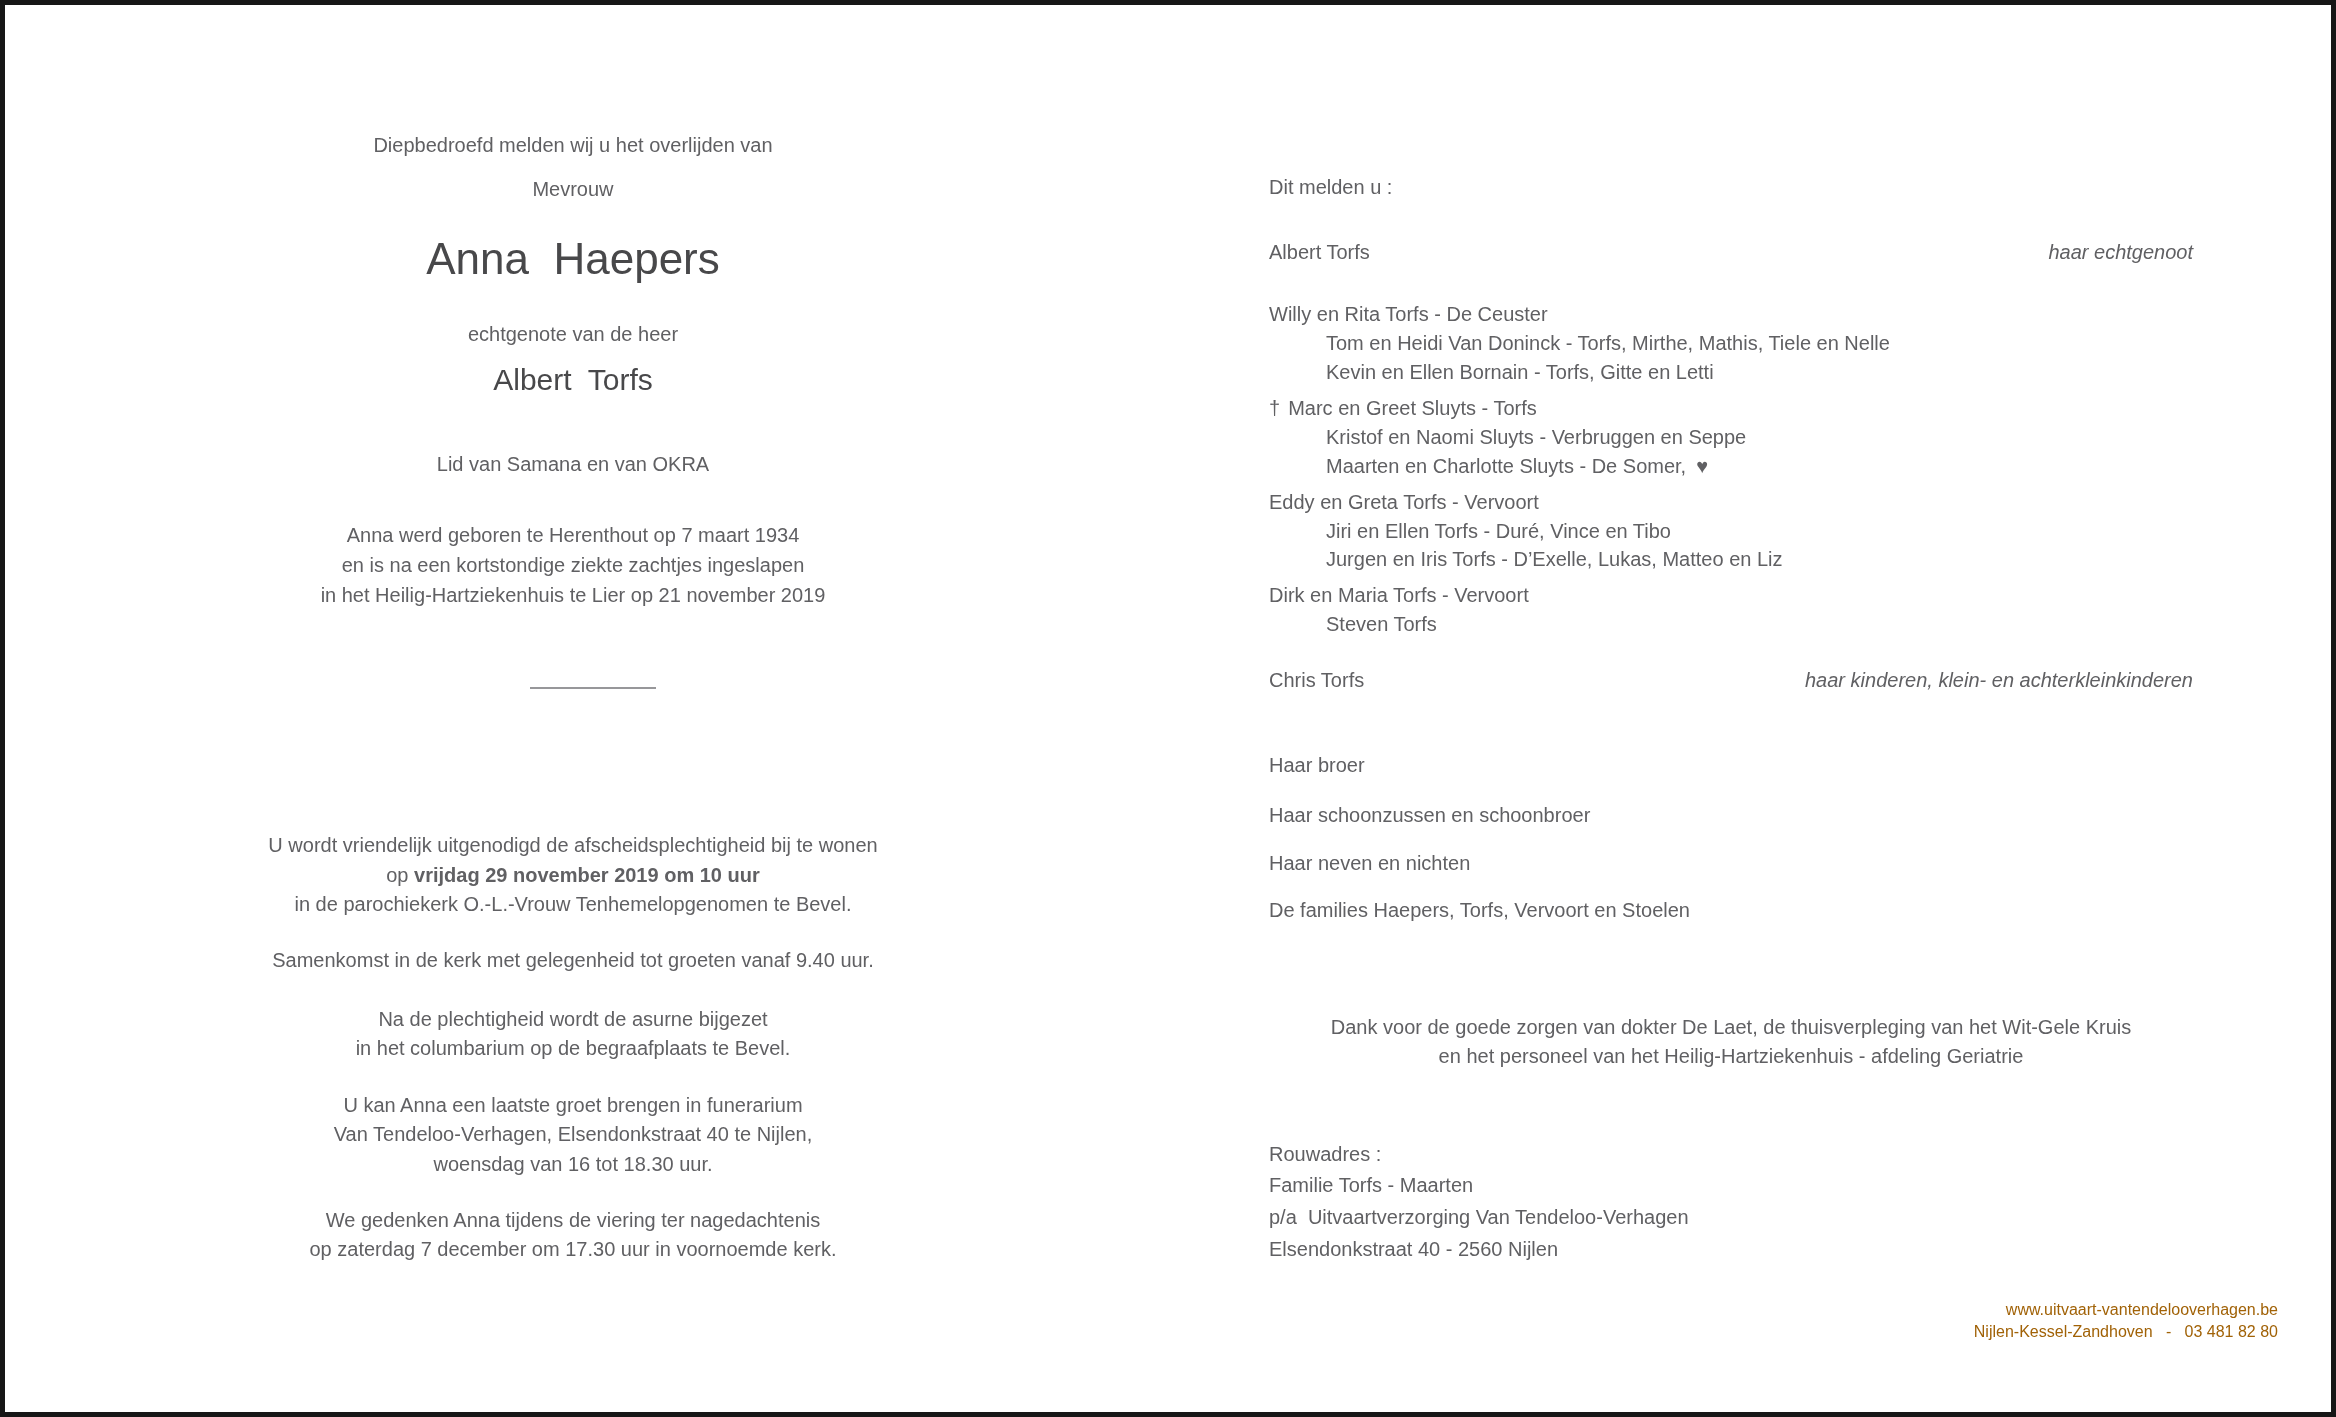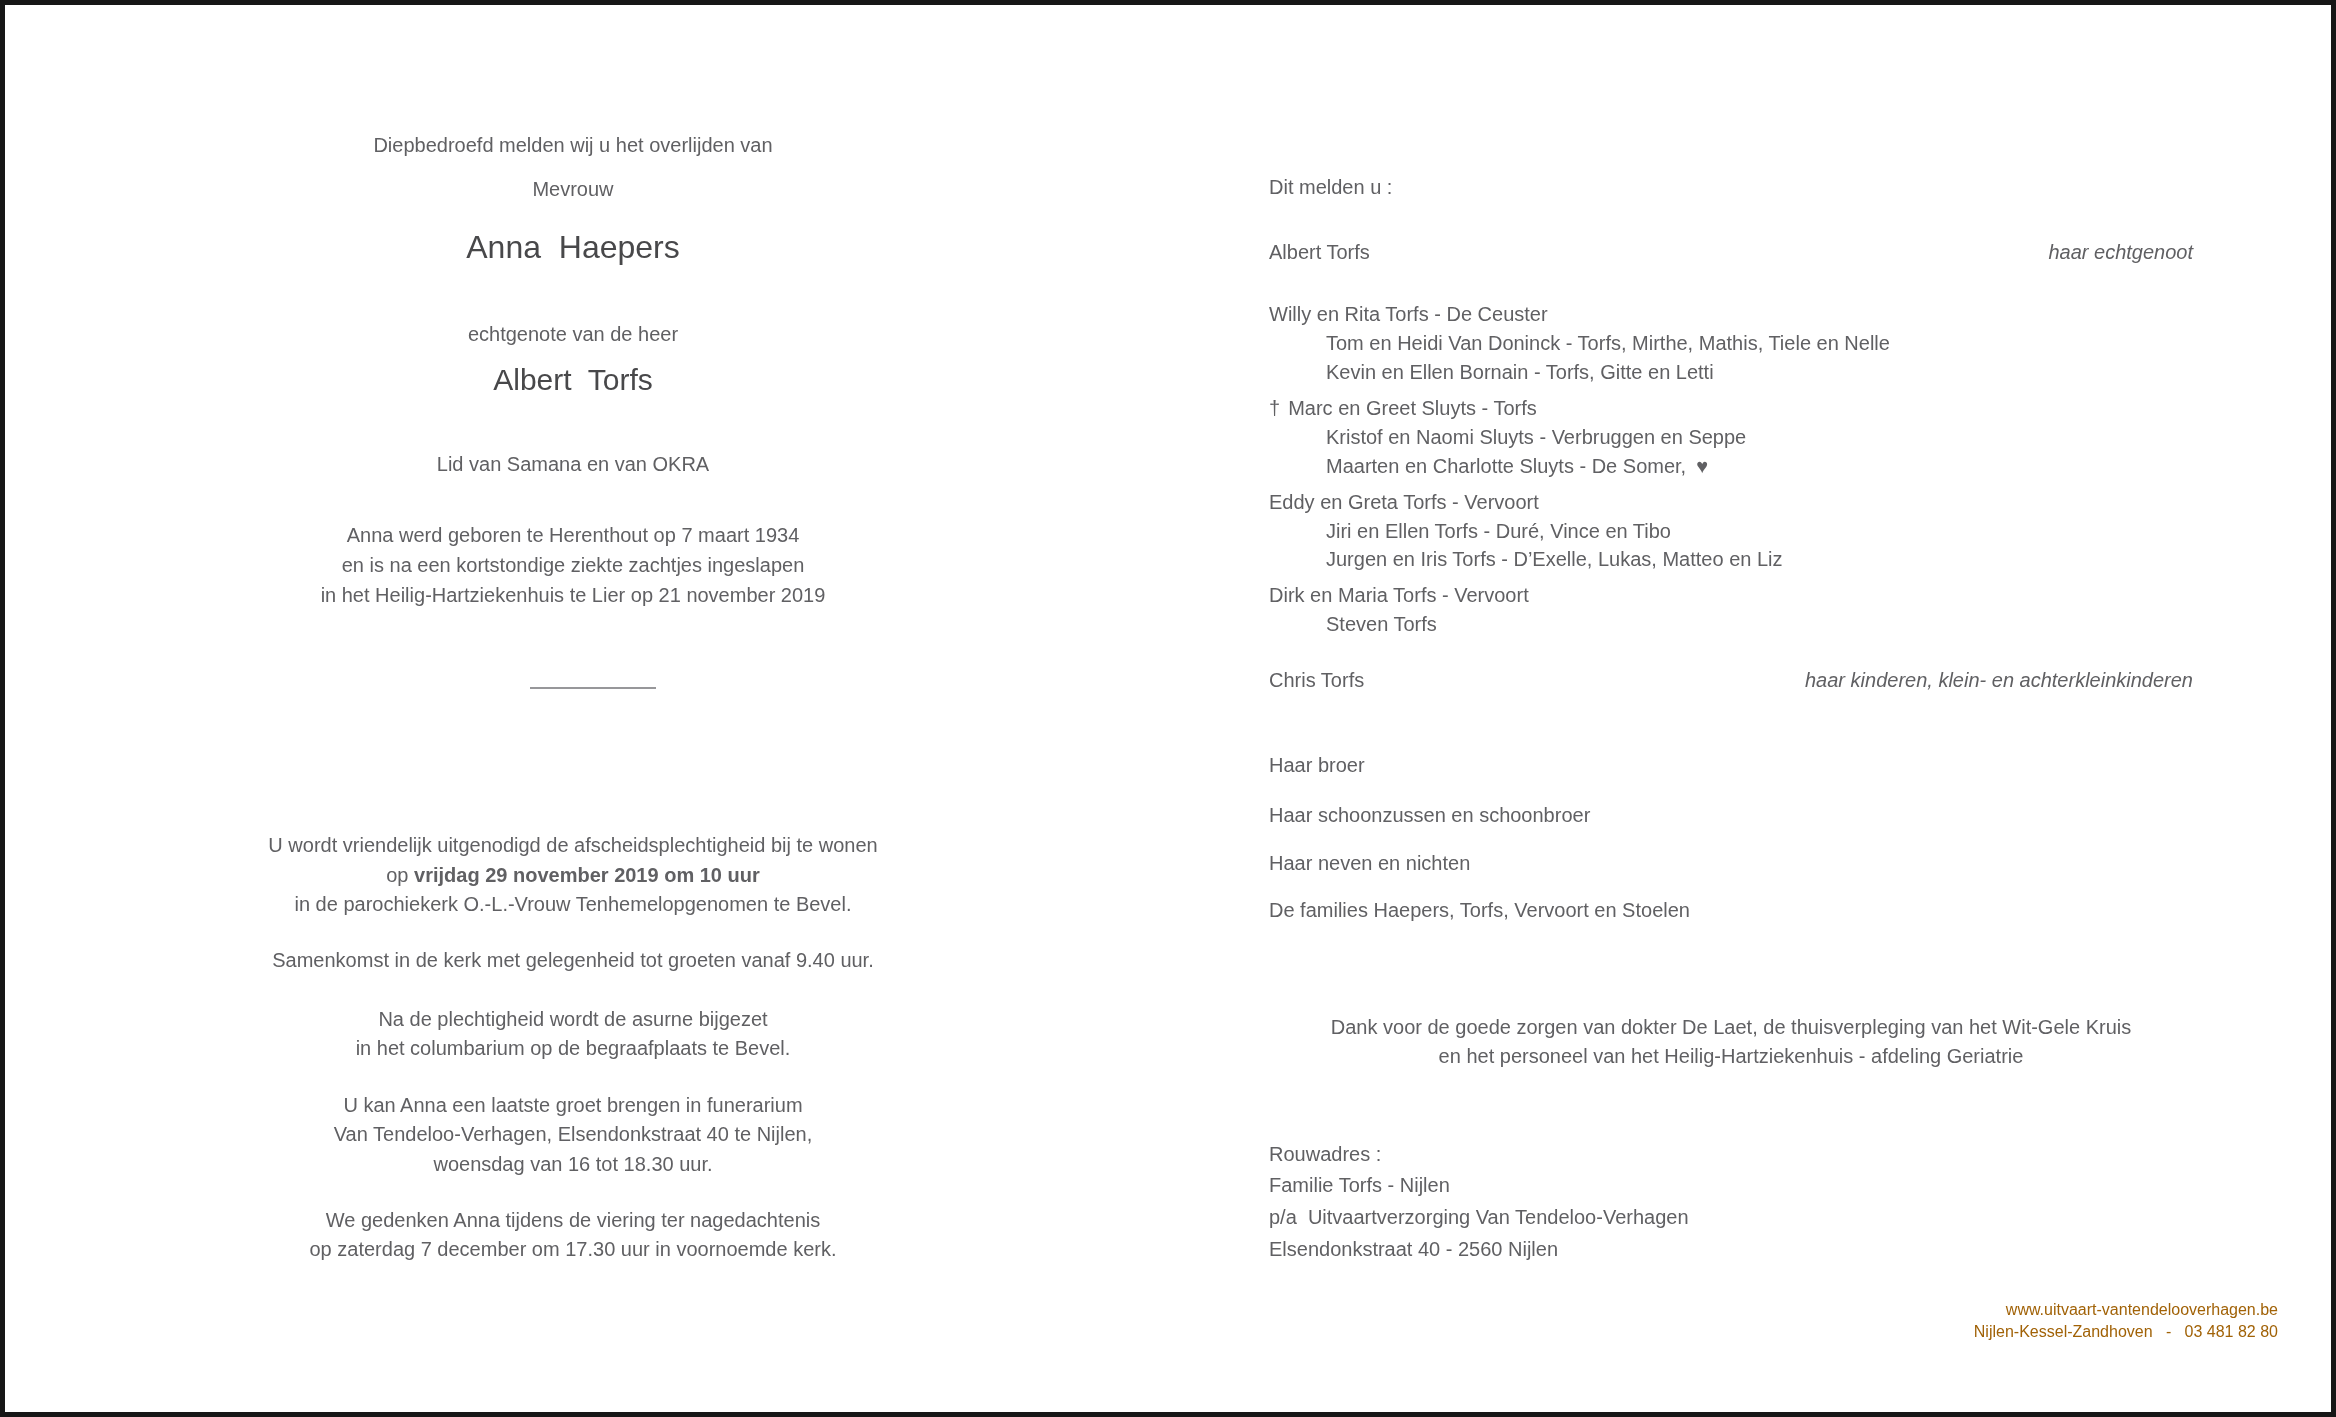--- a/index.html
+++ b/index.html
@@ -16,21 +16,21 @@
   }
   .line{
     position:absolute;
     font-size:20px;
     line-height:24px;
     white-space:pre;
     color:#606063;
   }
   
   .lc{left:148px;width:840px;text-align:center;}
-  .big-name{font-size:32px;line-height:48px;color:#48484a;}
+  .big-name{font-size:44px;line-height:48px;color:#48484a;margin-top:12px;}
   .spouse-name{font-size:30px;line-height:34px;color:#48484a;}
   .divider{
     position:absolute;left:525px;top:682px;width:126px;height:2px;
     background:#97979a;
   }
   .bold{font-weight:bold;}
   
   .rc{left:1264px;width:924px;text-align:left;}
   .rc.center{text-align:center;}
   .row{display:flex;justify-content:space-between;align-items:baseline;}
@@ -106,20 +106,20 @@
     <span class="relation">haar kinderen, klein- en achterkleinkinderen</span>
   </div>
   <div class="line rc" style="top:798px">Haar schoonzussen en schoonbroer</div>
   <div class="line rc" style="top:846px">Haar neven en nichten</div>
   <div class="line rc" style="top:893px">De families Haepers, Torfs, Vervoort en Stoelen</div>
 
   <div class="line rc center" style="top:1010px">Dank voor de goede zorgen van dokter De Laet, de thuisverpleging van het Wit-Gele Kruis</div>
   <div class="line rc center" style="top:1039px">en het personeel van het Heilig-Hartziekenhuis - afdeling Geriatrie</div>
 
   <div class="line rc" style="top:1137px">Rouwadres :</div>
-  <div class="line rc" style="top:1168px">Familie Torfs - Nijlen</div>
+  <div class="line rc" style="top:1168px">Familie Torfs - Maarten</div>
   <div class="line rc" style="top:1200px">p/a  Uitvaartverzorging Van Tendeloo-Verhagen</div>
   <div class="line rc" style="top:1232px">Elsendonkstraat 40 - 2560 Nijlen</div>
 
   <div class="footer-line" style="top:1295px">www.uitvaart-vantendelooverhagen.be</div>
   <div class="footer-line" style="top:1317px">Nijlen-Kessel-Zandhoven   -   03 481 82 80</div>
 
 </div>
 
 </body></html>

